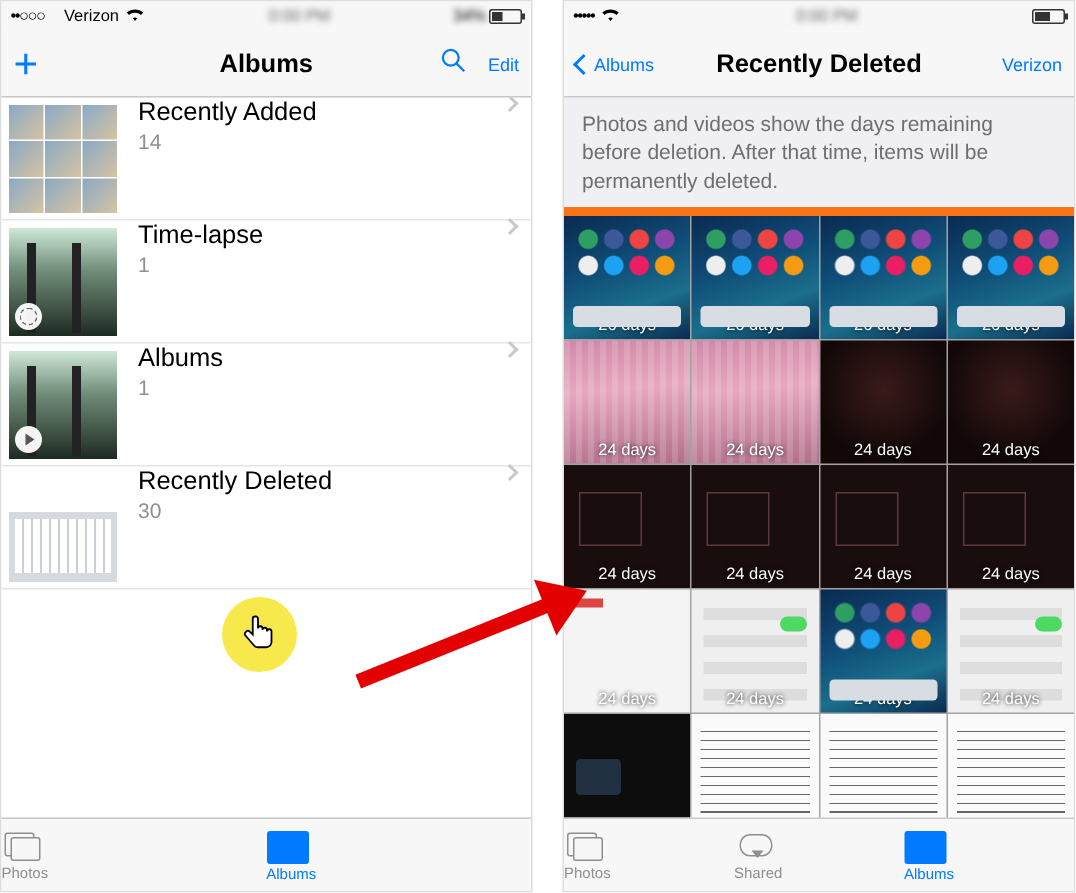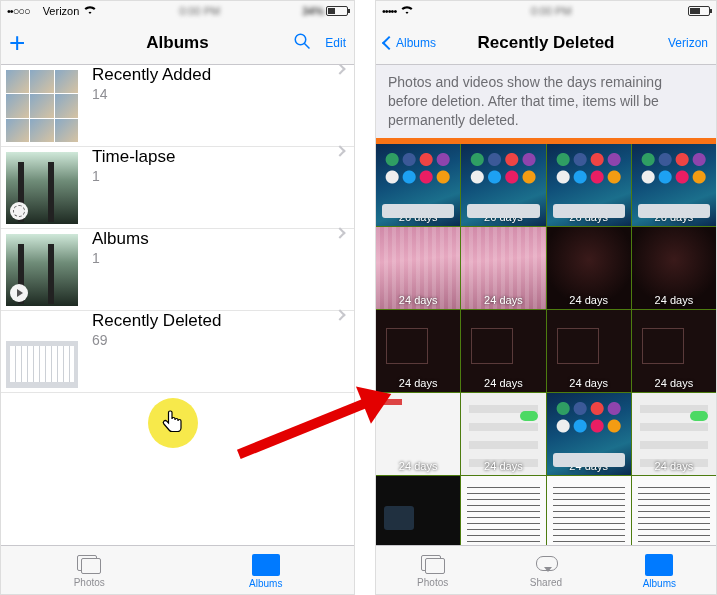--- a/index.html
+++ b/index.html
@@ -41,33 +41,33 @@
   .play-badge{position:absolute;left:4px;bottom:4px;width:18px;height:18px;background:rgba(255,255,255,.95);border-radius:50%;display:flex;align-items:center;justify-content:center}
   .play-badge::after{content:"";width:0;height:0;border-left:6px solid #555;border-top:4px solid transparent;border-bottom:4px solid transparent;margin-left:2px}
   .tl-badge{position:absolute;left:4px;bottom:4px;width:18px;height:18px;background:rgba(255,255,255,.95);border-radius:50%}
   .tl-badge::before{content:"";position:absolute;inset:3px;border:1px dashed #666;border-radius:50%}
   .rowtxt{flex:1}
   .rowtxt .name{font-size:17px;color:#000}
   .rowtxt .cnt{font-size:14px;color:#8e8e93;margin-top:1px}
   .disclosure{width:8px;height:8px;border-top:2px solid #c7c7cc;border-right:2px solid #c7c7cc;transform:rotate(45deg)}
   
   .tabbar{position:absolute;bottom:0;left:0;right:0;height:49px;background:#f7f7f7;border-top:1px solid #c8c7cc;display:flex}
-  .tab{flex:1;display:flex;flex-direction:column;align-items:center;justify-content:center;gap:2px;color:#8e8e93;font-size:10px}
+  .tab{flex:1;display:flex;flex-direction:column;justify-content:center;gap:2px;color:#8e8e93;font-size:10px}
   .tab.active{color:#007aff}
   .tab .ico{width:28px;height:22px;position:relative}
   .ico-photos::before,.ico-photos::after{content:"";position:absolute;border:1.5px solid currentColor;border-radius:2px;width:18px;height:14px}
   .ico-photos::before{left:2px;top:2px}
   .ico-photos::after{left:6px;top:5px;background:#f7f7f7}
   .ico-shared::before{content:"";position:absolute;left:4px;top:3px;width:20px;height:13px;border:1.5px solid currentColor;border-radius:7px}
   .ico-shared::after{content:"";position:absolute;left:12px;top:14px;width:0;height:0;border-left:4px solid transparent;border-right:4px solid transparent;border-top:5px solid currentColor}
   .ico-albums{background:currentColor;width:22px;height:18px;border-radius:2px;margin-top:2px}
   
   .info{background:#efeff4;color:#6d6d72;font-size:14px;line-height:1.35;padding:8px 12px;border-bottom:6px solid #f97316}
   
-  .dgrid{height:calc(100% - 20px - 44px - 70px - 49px);overflow:hidden;display:grid;grid-template-columns:repeat(4,1fr);grid-auto-rows:82px;gap:1px;background:#4d7c0f}
+  .dgrid{height:calc(100% - 20px - 44px - 70px - 49px);overflow:hidden;display:grid;grid-template-columns:repeat(4,1fr);grid-auto-rows:82px;gap:1px;background:#a3a3a3}
   .cell{position:relative;background:#333;overflow:hidden}
   .cell .days{position:absolute;left:0;right:0;bottom:3px;text-align:center;color:#fff;font-size:11px;text-shadow:0 0 3px rgba(0,0,0,.9);font-weight:500}
   .cell.home{background:linear-gradient(160deg,#0a2a50 0%,#0f4d78 40%,#1b6f8c 70%,#0a2a50 100%)}
   .cell.home::before{content:"";position:absolute;inset:8px 8px 24px 8px;background:
      radial-gradient(circle at 12% 15%,#2f9e63 0 6px,transparent 7px),
      radial-gradient(circle at 37% 15%,#3b5998 0 6px,transparent 7px),
      radial-gradient(circle at 62% 15%,#e44 0 6px,transparent 7px),
      radial-gradient(circle at 87% 15%,#8e44ad 0 6px,transparent 7px),
      radial-gradient(circle at 12% 50%,#eee 0 6px,transparent 7px),
      radial-gradient(circle at 37% 50%,#1da1f2 0 6px,transparent 7px),
@@ -168,21 +168,21 @@
       <div class="rowtxt">
         <div class="name">Albums</div>
         <div class="cnt">1</div>
       </div>
       <span class="disclosure"></span>
     </div>
     <div class="row">
       <div class="thumb kb"></div>
       <div class="rowtxt">
         <div class="name">Recently Deleted</div>
-        <div class="cnt">69</div>
+        <div class="cnt">30</div>
       </div>
       <span class="disclosure"></span>
     </div>
   </div>
 
   <div class="tabbar">
     <div class="tab">
       <div class="ico ico-photos"></div>
       <span>Photos</span>
     </div>

